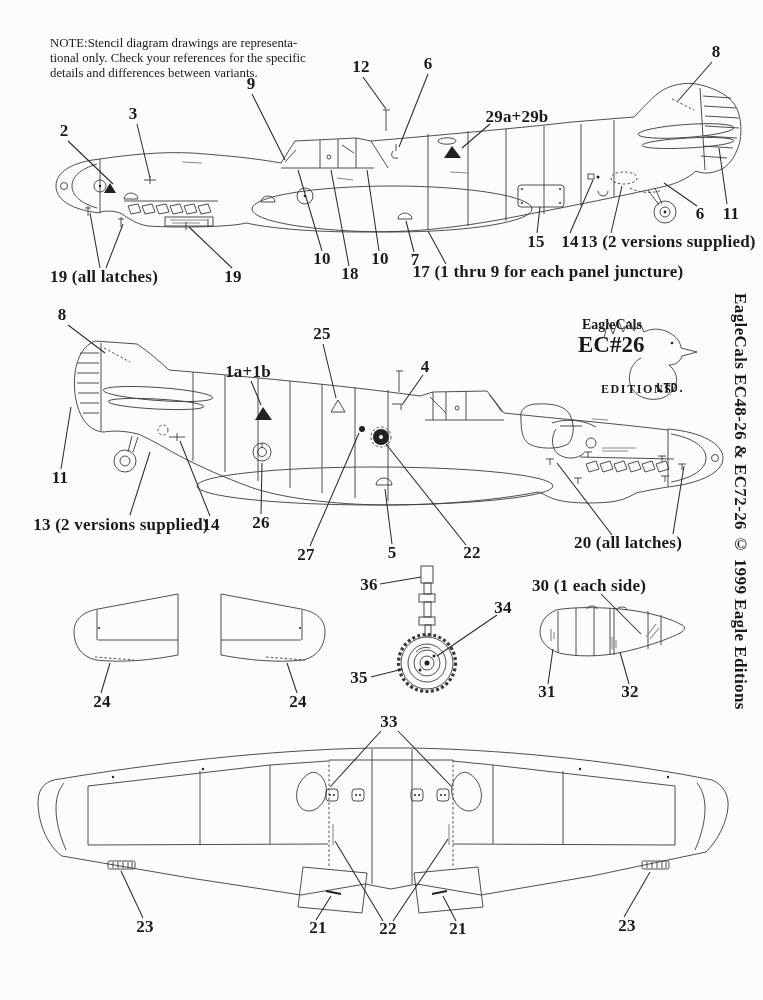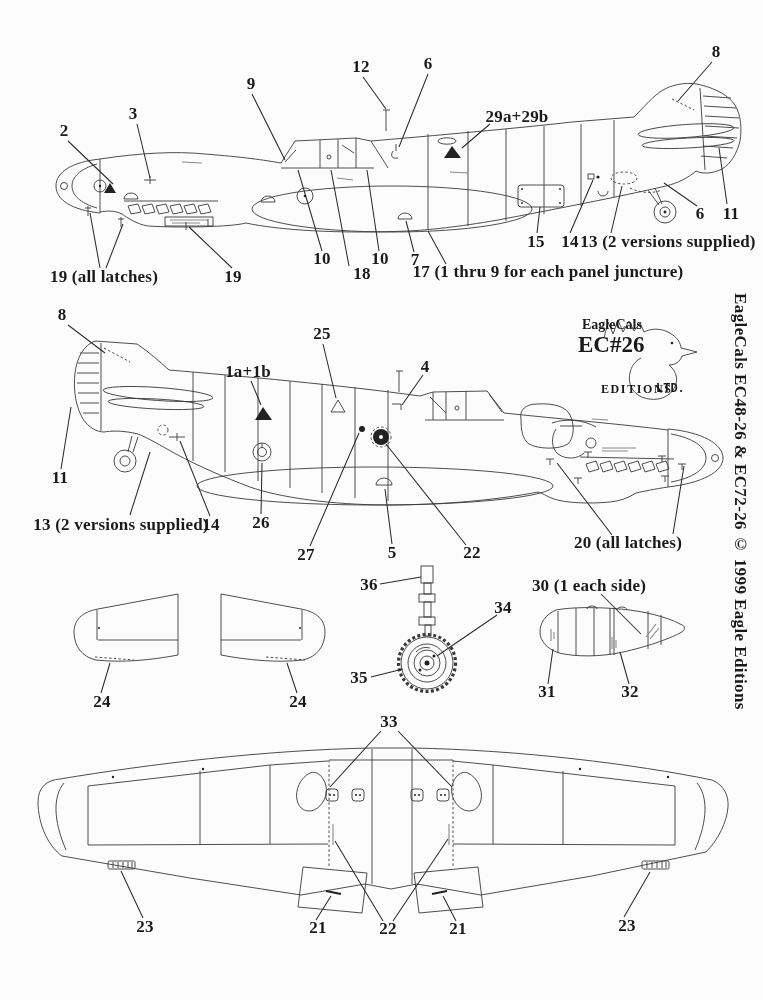--- a/index.html
+++ b/index.html
@@ -201,20 +201,25 @@
     <path class="ld" d="M381,731 L330,787 M398,731 L452,787 M143,918 L121,871 M316,920 L331,896 M383,921 L335,841 M393,921 L448,839 M456,921 L443,896 M624,917 L650,872"></path>
   </g>
 
   <g transform="translate(568,312)">
     <path class="ln" d="M36,26 L40,10 L45,22 L50,8 L55,20 L61,9 L66,19 L72,11 L76,20 C88,14 102,18 110,28 C112,31 113,34 113,36 L129,40 L114,44 C112,50 107,53 101,53"></path>
     <path class="ln" d="M101,53 C107,58 110,65 108,72 C105,83 93,89 81,87 C67,85 59,74 62,61 C63,55 67,49 73,46"></path>
     <circle class="fl" cx="104" cy="31" r="1.3"></circle>
   </g>
 </svg>
 
+<div class="note">
+  <div>NOTE:Stencil diagram drawings are representa-</div>
+  <div>tional only. Check your references for the specific</div>
+  <div>details and differences between variants.</div>
+</div>
 
 <div class="sidetext">EagleCals EC48-26 &amp; EC72-26    © 1999 Eagle Editions</div>
 
 <div class="logo">
   <div class="brand">EagleCals</div>
   <div class="code">EC#26</div>
   <div class="ed">EDITIONS</div>
   <div class="ltd">LTD.</div>
 </div>
 
@@ -226,21 +231,21 @@
 <div class="co" style="left:517px;top:117px">29a+29b</div>
 <div class="co" style="left:716px;top:52px">8</div>
 <div class="co" style="left:700px;top:214px">6</div>
 <div class="co" style="left:731px;top:214px">11</div>
 <div class="co" style="left:536px;top:242px">15</div>
 <div class="co" style="left:570px;top:242px">14</div>
 <div class="co" style="left:668px;top:242px">13 (2 versions supplied)</div>
 <div class="co" style="left:104px;top:277px">19 (all latches)</div>
 <div class="co" style="left:233px;top:277px">19</div>
 <div class="co" style="left:322px;top:259px">10</div>
-<div class="co" style="left:362px;top:274px">18</div>
+<div class="co" style="left:350px;top:274px">18</div>
 <div class="co" style="left:380px;top:259px">10</div>
 <div class="co" style="left:415px;top:260px">7</div>
 <div class="co" style="left:548px;top:272px">17 (1 thru 9 for each panel juncture)</div>
 
 <div class="co" style="left:62px;top:315px">8</div>
 <div class="co" style="left:322px;top:334px">25</div>
 <div class="co" style="left:248px;top:372px">1a+1b</div>
 <div class="co" style="left:425px;top:367px">4</div>
 <div class="co" style="left:60px;top:478px">11</div>
 <div class="co" style="left:121px;top:525px">13 (2 versions supplied)</div>

